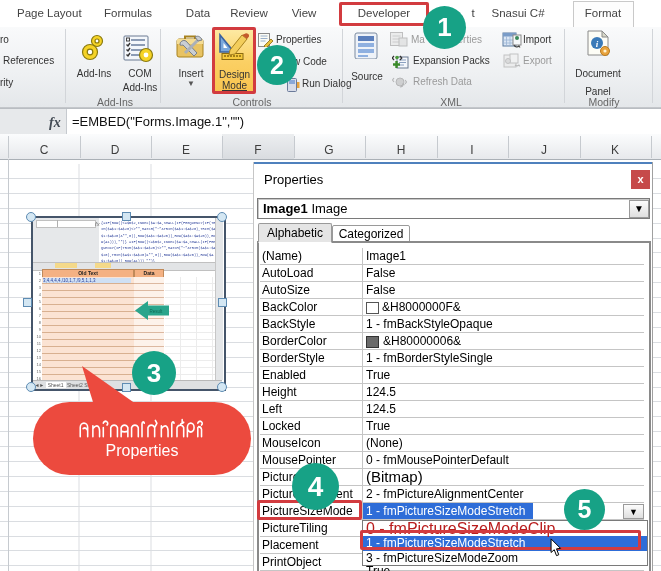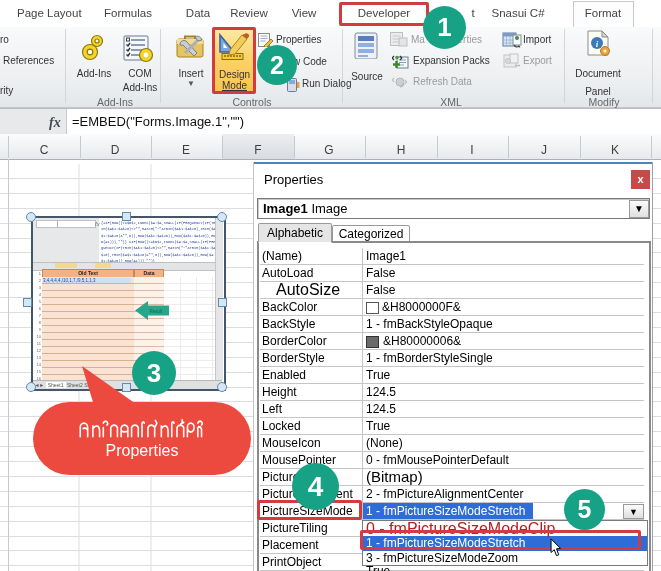--- a/index.html
+++ b/index.html
@@ -31,21 +31,21 @@
 
   <div class="abs" style="left:0;top:27px;width:661px;height:80px;background:linear-gradient(#f9fafb,#eef0f2 60%,#e4e7ea);border-bottom:1px solid #c3c6ca;"></div>
   <div class="abs" style="left:65px;top:29px;width:1px;height:74px;background:#d2d5d9;"></div>
   <div class="abs" style="left:160px;top:29px;width:1px;height:74px;background:#d2d5d9;"></div>
   <div class="abs" style="left:342px;top:29px;width:1px;height:74px;background:#d2d5d9;"></div>
   <div class="abs" style="left:564px;top:29px;width:1px;height:74px;background:#d2d5d9;"></div>
   <div class="abs" style="left:652px;top:29px;width:1px;height:74px;background:#d2d5d9;"></div>
 
   <div class="btnlab" style="left:0px;top:34px;text-align:left;">ro</div>
   <div class="btnlab" style="left:3px;top:55px;text-align:left;">References</div>
-  <div class="btnlab" style="left:0px;top:77px;text-align:center;margin-top:8px;">rity</div>
+  <div class="btnlab" style="left:0px;top:77px;text-align:center;">rity</div>
 
   <div class="btnlab" style="left:72px;top:68px;width:44px;">Add-Ins</div>
   <div class="btnlab" style="left:118px;top:68px;width:44px;">COM</div>
   <div class="btnlab" style="left:118px;top:82px;width:44px;">Add-Ins</div>
   <div class="glabel" style="left:90px;width:50px;">Add-Ins</div>
 
   <svg class="abs" style="left:81px;top:34px;" width="24" height="29" viewBox="0 0 24 29">
     <g fill="#f5d327" stroke="#8a7a10" stroke-width="1.2">
       <circle cx="16" cy="7" r="5.5"></circle>
         <circle cx="16" cy="7" r="2" fill="#fff"></circle>
@@ -275,21 +275,21 @@
   <div class="abs" style="left:258px;top:223px;width:72px;height:18px;background:#e5e5e5;border:1px solid #9a9a9a;border-bottom:1px solid #fff;border-radius:2px 2px 0 0;font-size:12px;text-align:center;line-height:18px;z-index:22;">Alphabetic</div>
   <div class="abs" style="left:332px;top:225px;width:76px;height:16px;background:#fff;border:1px solid #9a9a9a;border-radius:2px 2px 0 0;font-size:12px;text-align:center;line-height:16px;z-index:21;">Categorized</div>
   <div class="abs" style="left:257px;top:241px;width:390px;height:330px;background:#fff;border:2px solid #8a8a8a;border-bottom:none;z-index:21;"></div>
   <div class="abs" style="left:260px;top:263.5px;width:384px;height:1px;background:#c5c5c5;z-index:22;"></div>
   <div class="abs" style="left:262px;top:247.5px;width:166px;height:16px;line-height:16px;font-size:12px;color:#000;white-space:nowrap;z-index:22;">(Name)</div>
   <div class="abs" style="left:366px;top:247.5px;height:16px;line-height:16px;font-size:12px;color:#000;white-space:nowrap;z-index:22;">Image1</div>
   <div class="abs" style="left:260px;top:280.5px;width:384px;height:1px;background:#c5c5c5;z-index:22;"></div>
   <div class="abs" style="left:262px;top:264.5px;width:166px;height:16px;line-height:16px;font-size:12px;color:#000;white-space:nowrap;z-index:22;">AutoLoad</div>
   <div class="abs" style="left:366px;top:264.5px;height:16px;line-height:16px;font-size:12px;color:#000;white-space:nowrap;z-index:22;">False</div>
   <div class="abs" style="left:260px;top:297.5px;width:384px;height:1px;background:#c5c5c5;z-index:22;"></div>
-  <div class="abs" style="left:276px;top:281.5px;width:166px;height:16px;line-height:16px;font-size:16px;color:#000;white-space:nowrap;z-index:22;">AutoSize</div>
+  <div class="abs" style="left:262px;top:281.5px;width:166px;height:16px;line-height:16px;font-size:12px;color:#000;white-space:nowrap;z-index:22;">AutoSize</div>
   <div class="abs" style="left:366px;top:281.5px;height:16px;line-height:16px;font-size:12px;color:#000;white-space:nowrap;z-index:22;">False</div>
   <div class="abs" style="left:260px;top:314.5px;width:384px;height:1px;background:#c5c5c5;z-index:22;"></div>
   <div class="abs" style="left:262px;top:298.5px;width:166px;height:16px;line-height:16px;font-size:12px;color:#000;white-space:nowrap;z-index:22;">BackColor</div>
   <div class="abs" style="left:366px;top:301.5px;width:11px;height:10px;background:#fff;border:1px solid #555;z-index:22;"></div>
   <div class="abs" style="left:382px;top:298.5px;height:16px;line-height:16px;font-size:12px;color:#000;white-space:nowrap;z-index:22;">&amp;H8000000F&amp;</div>
   <div class="abs" style="left:260px;top:331.5px;width:384px;height:1px;background:#c5c5c5;z-index:22;"></div>
   <div class="abs" style="left:262px;top:315.5px;width:166px;height:16px;line-height:16px;font-size:12px;color:#000;white-space:nowrap;z-index:22;">BackStyle</div>
   <div class="abs" style="left:366px;top:315.5px;height:16px;line-height:16px;font-size:12px;color:#000;white-space:nowrap;z-index:22;">1 - fmBackStyleOpaque</div>
   <div class="abs" style="left:260px;top:348.5px;width:384px;height:1px;background:#c5c5c5;z-index:22;"></div>
   <div class="abs" style="left:262px;top:332.5px;width:166px;height:16px;line-height:16px;font-size:12px;color:#000;white-space:nowrap;z-index:22;">BorderColor</div>

